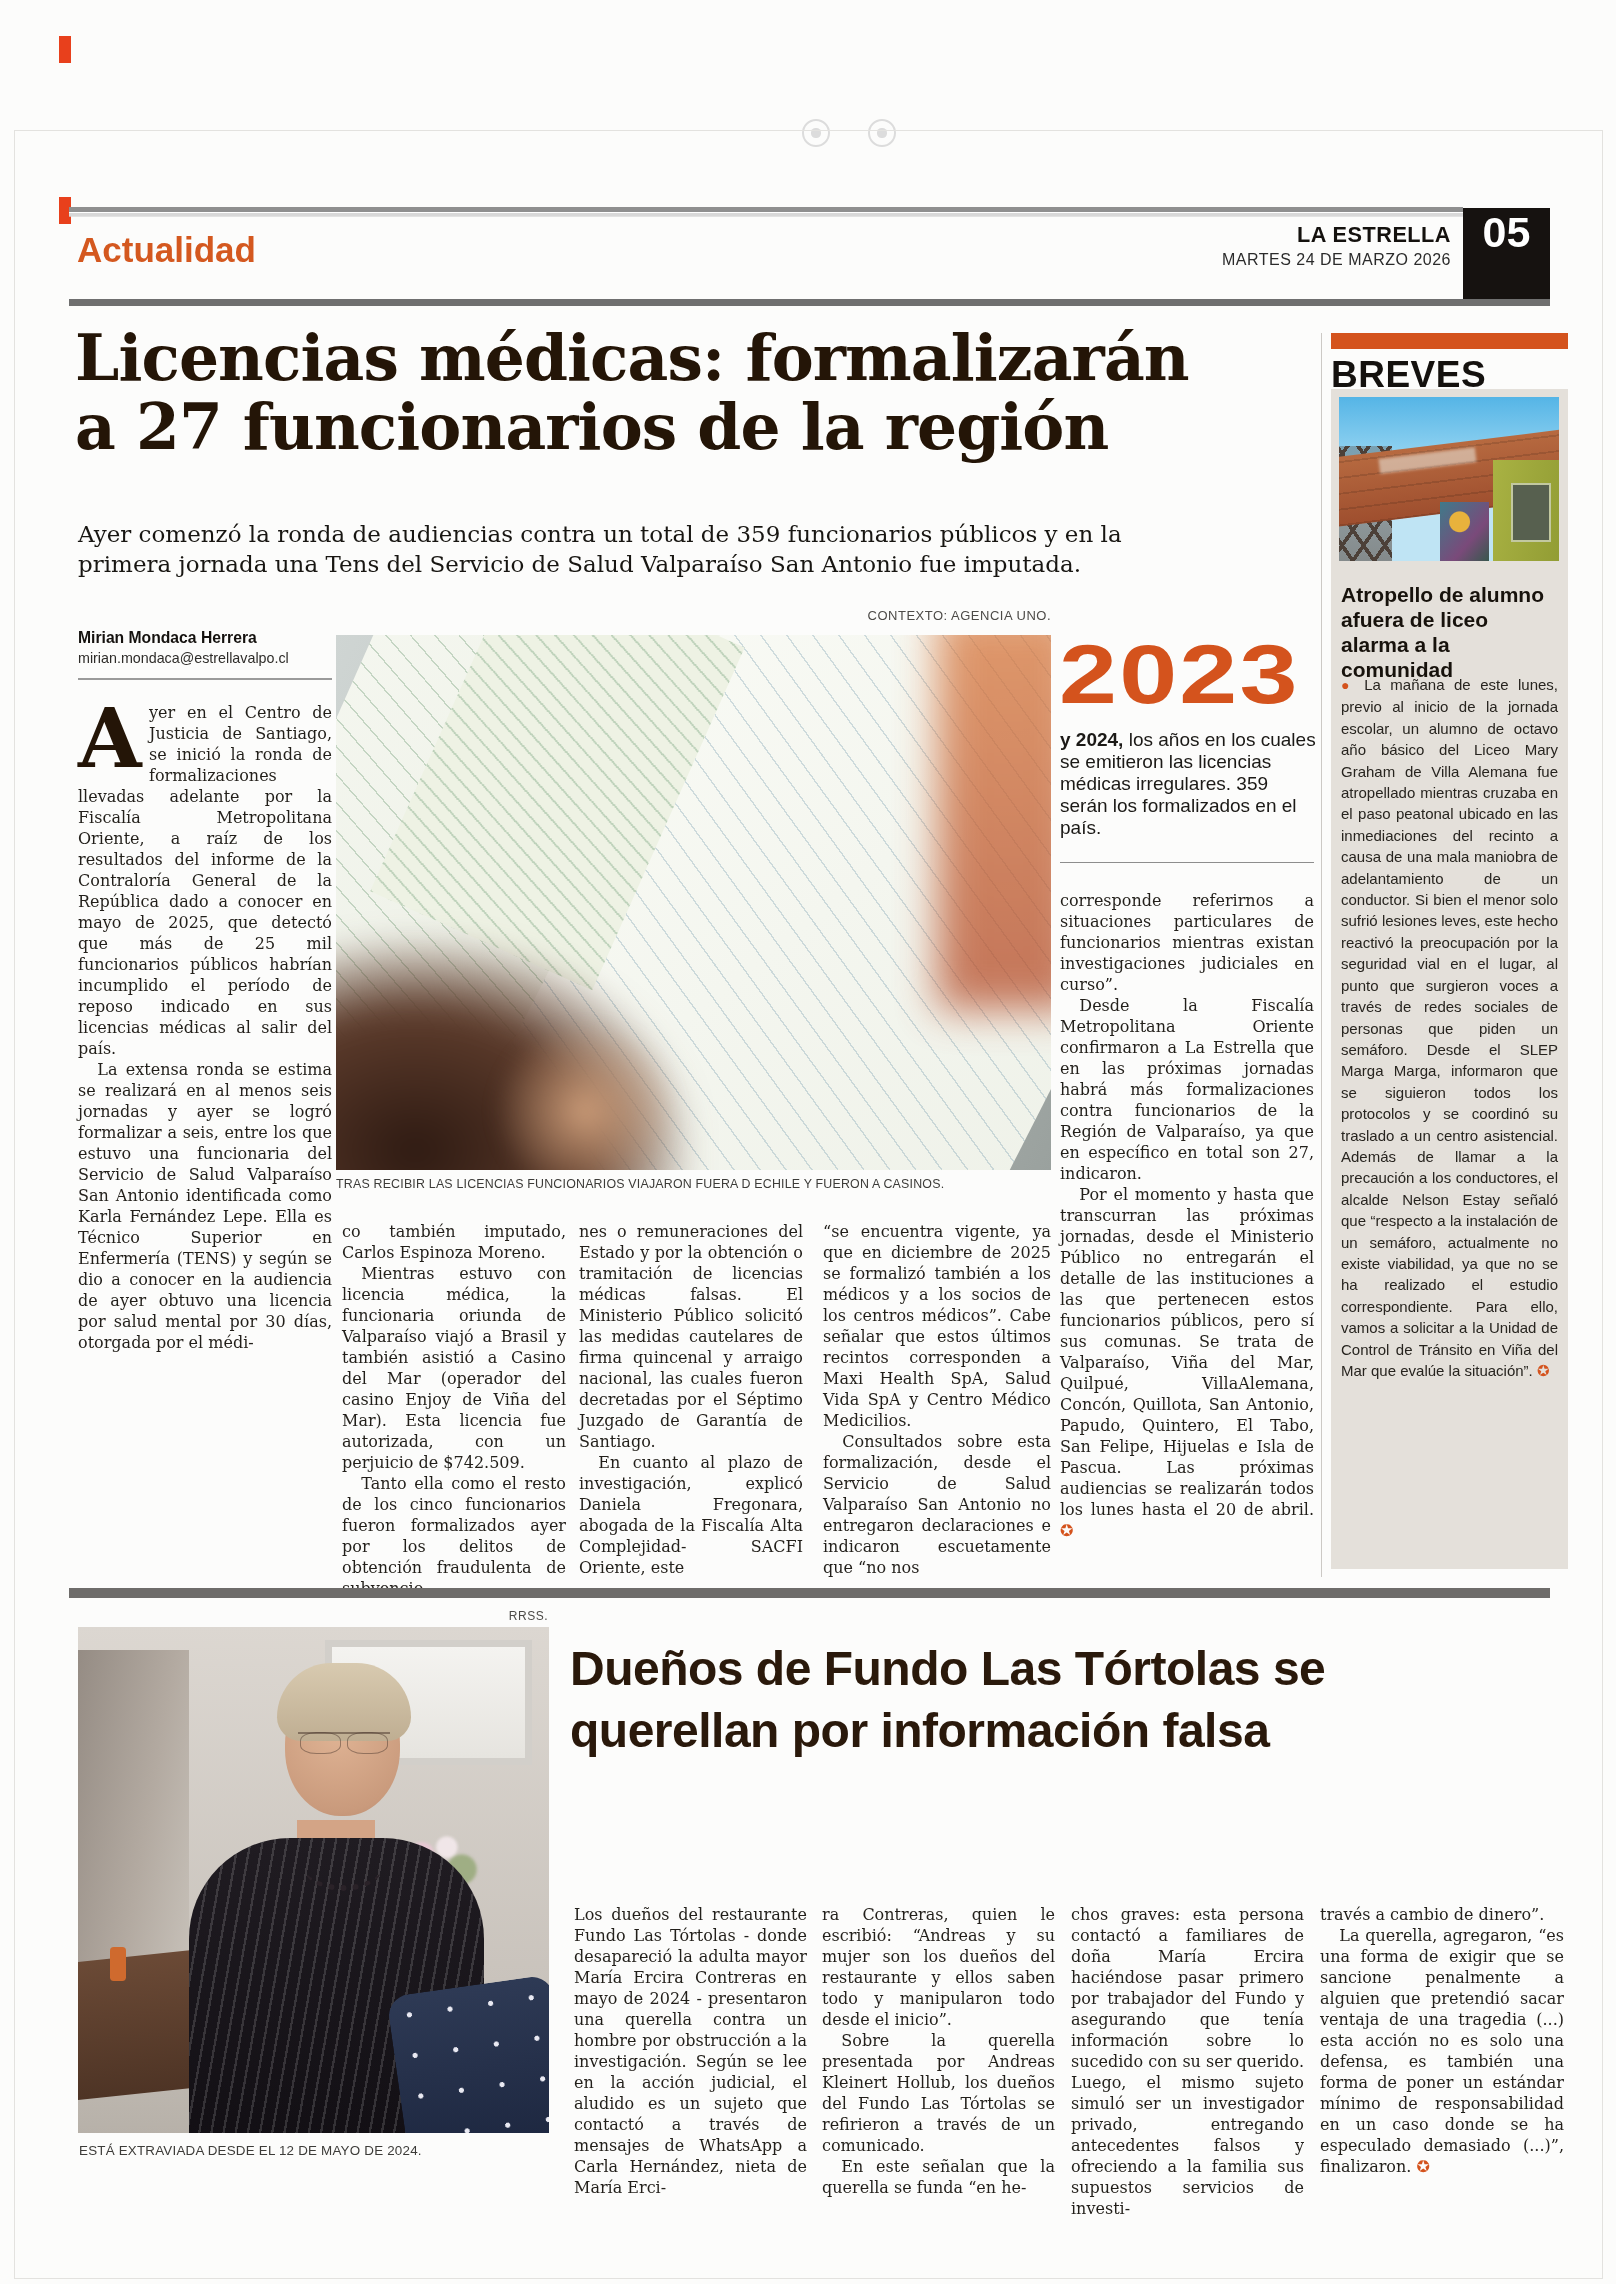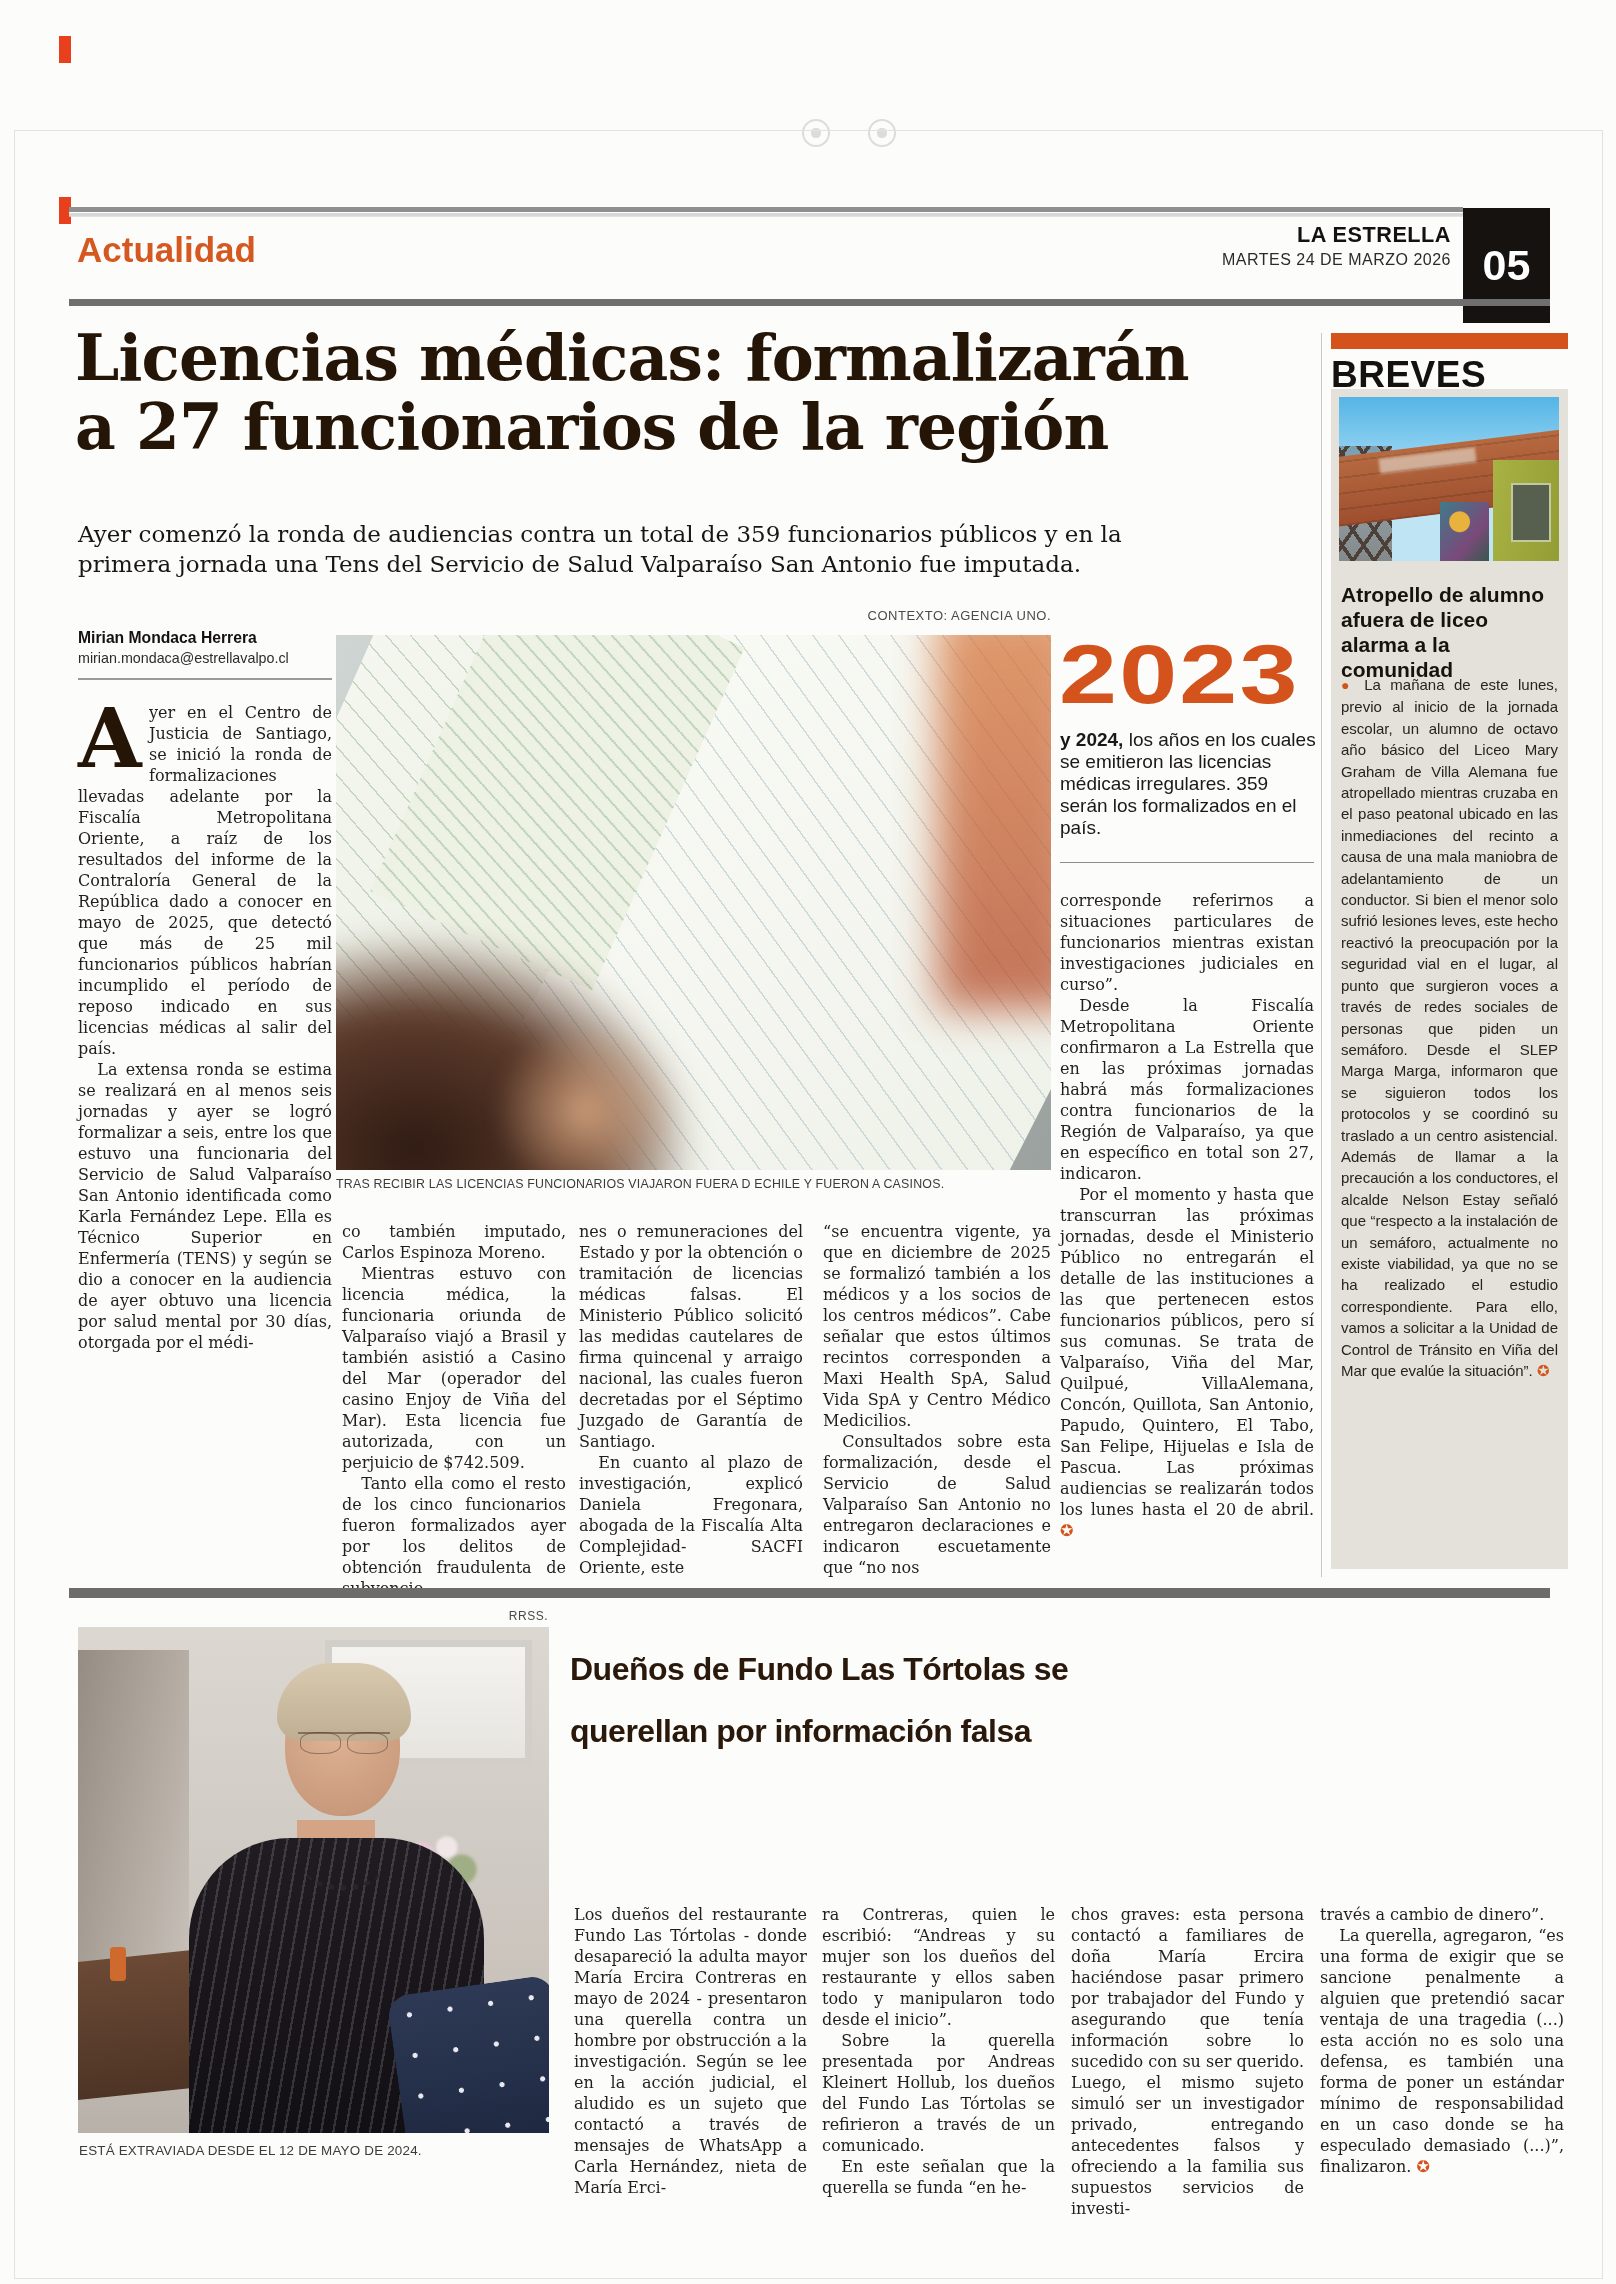--- a/index.html
+++ b/index.html
@@ -14,22 +14,22 @@
         border-radius:50%;background:#dcdcdc;}
 
   
   .header-top-rule{position:absolute;left:69px;top:207px;width:1394px;height:4.6px;
         background:#8f8f8f;border-bottom:1.8px solid #fff;box-shadow:0 3.7px 0 #d8d8d8;}
   .section-title{position:absolute;left:77px;top:230px;font-size:35px;font-weight:bold;
         color:#d4581f;letter-spacing:0;}
   .masthead-block{position:absolute;left:1013px;top:222px;width:438px;text-align:right;}
   .masthead{font-size:21.7px;font-weight:bold;color:#14110e;letter-spacing:0.5px;}
   .masthead-date{font-size:16px;color:#2b2b2b;margin-top:2.8px;letter-spacing:0.5px;}
-  .page-num-box{position:absolute;left:1463px;top:208px;width:87px;height:115px;
-        background:#161210;color:#fff;display:flex;align-items:center;justify-content:center;
+  .page-num-box{position:absolute;left:1463px;top:208px;width:87px;height:91px;
+        background:#161210;color:#fff;display:flex;align-items:flex-start;justify-content:center;
         font-size:43px;font-weight:bold;}
   .header-bottom-rule{position:absolute;left:69px;top:299px;width:1481px;height:7px;background:#6f6f6f;}
 
   
   .main-headline{position:absolute;left:75px;top:324px;width:1253px;
         font-family:"DejaVu Serif",serif;font-weight:bold;color:#241507;
         font-size:63px;line-height:69px;letter-spacing:-0.9px;}
   .deck{position:absolute;left:78px;top:519px;width:1253px;
         font-family:"DejaVu Serif",serif;font-weight:normal;color:#181612;
         font-size:23px;line-height:30px;}
@@ -150,21 +150,21 @@
         border:1.8px solid rgba(80,60,50,.5);border-radius:40%;}
   .bp-glasses::before{left:1.8px;} .bp-glasses::after{right:1.8px;}
   .bp-necklace{position:absolute;left:226px;top:217px;width:78px;height:41px;
         border-bottom:6.4px dotted #2a2228;border-radius:50%;}
   .bp-bag{position:absolute;right:-14px;bottom:-18.4px;width:166px;height:166px;border-radius:22px;
         transform:rotate(-8deg);
         background:radial-gradient(circle,#e9e9f2 0 2.3px,rgba(0,0,0,0) 2.8px) 0 0/41px 41px,
         linear-gradient(#2e3a55,#1d2740);}
   .bottom-caption{position:absolute;left:79px;top:2143px;width:553px;font-size:13.4px;
         color:#3c3b38;letter-spacing:0.2px;}
-  .bottom-headline{position:absolute;left:570px;top:1638px;width:1004px;font-size:32px;
+  .bottom-headline{position:absolute;left:570px;top:1638px;width:1004px;font-size:48px;
         line-height:62px;font-weight:bold;color:#2a190b;letter-spacing:-0.5px;}
   .bcol{top:1904px;}
   .bcol1{left:574px;width:233px;}
   .bcol2{left:822px;width:233px;}
   .bcol3{left:1071px;width:233px;}
   .bcol4{left:1320px;width:244px;}
 </style>
 </head>
 <body>
 

